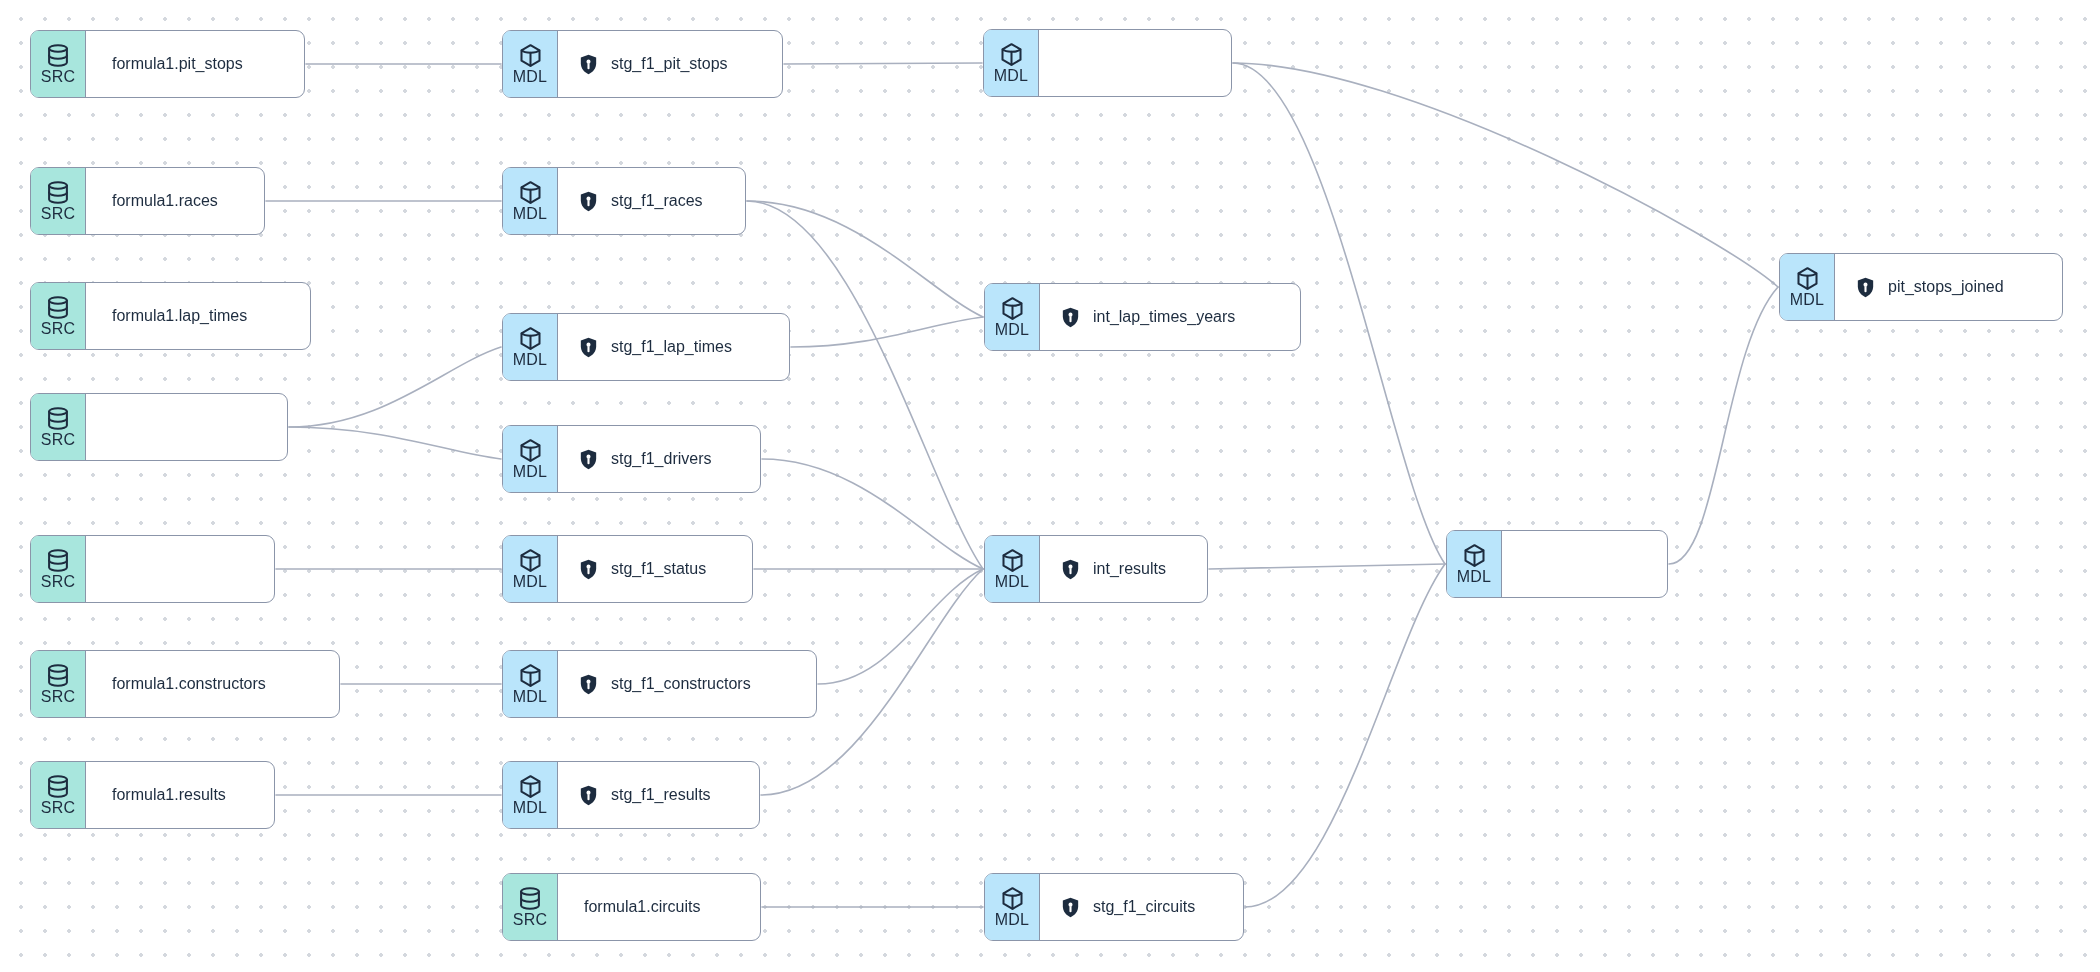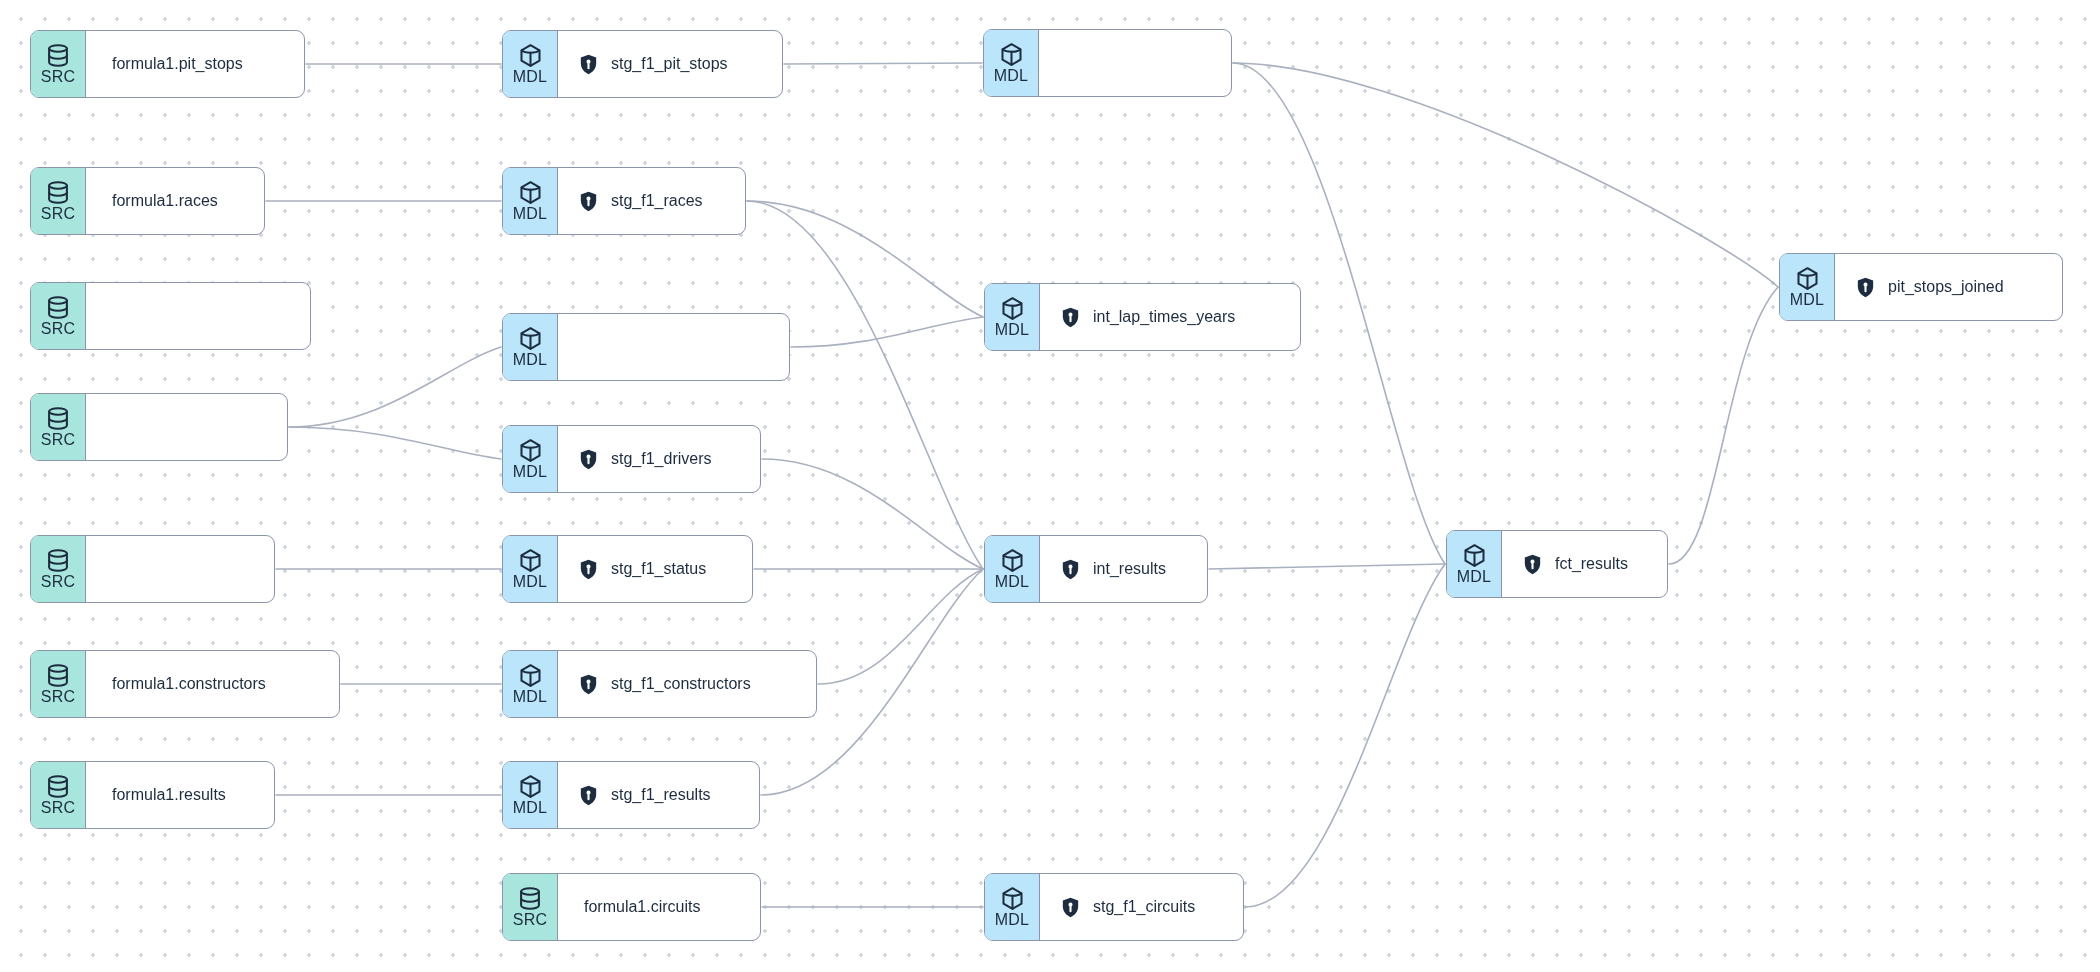--- a/index.html
+++ b/index.html
@@ -161,20 +161,23 @@
         <div class="badge">
           <span>
             <svg width="26" height="26" viewBox="0 0 24 24" fill="none" stroke="#1d2c3f" stroke-width="1.9" stroke-linecap="round" stroke-linejoin="round">
               <ellipse cx="12" cy="5" rx="8.2" ry="3"></ellipse>
               <path d="M20.2 11.5c0 1.66-3.67 3-8.2 3s-8.2-1.34-8.2-3"></path>
               <path d="M3.8 5v13c0 1.66 3.67 3 8.2 3s8.2-1.34 8.2-3V5"></path>
             </svg>
           </span>
           <span class="tag">SRC</span>
         </div>
+        <div class="body">
+          <span class="label">formula1.lap_times</span>
+        </div>
       </div>
       <div class="node model" style="left: 984px; top: 283px; width: 317px;">
         <div class="badge">
           <span>
             <svg width="27" height="27" viewBox="0 0 24 24" fill="none" stroke="#1d2c3f" stroke-width="1.8" stroke-linecap="round" stroke-linejoin="round">
               <path d="M12 2.8 L20 7.4 V16.6 L12 21.2 L4 16.6 V7.4 Z"></path>
               <path d="M4.3 7.6 C7 10.2 17 10.2 19.7 7.6"></path>
               <path d="M12 9.6 V21.2"></path>
             </svg>
           </span>
@@ -195,20 +198,30 @@
         <div class="badge">
           <span>
             <svg width="27" height="27" viewBox="0 0 24 24" fill="none" stroke="#1d2c3f" stroke-width="1.8" stroke-linecap="round" stroke-linejoin="round">
               <path d="M12 2.8 L20 7.4 V16.6 L12 21.2 L4 16.6 V7.4 Z"></path>
               <path d="M4.3 7.6 C7 10.2 17 10.2 19.7 7.6"></path>
               <path d="M12 9.6 V21.2"></path>
             </svg>
           </span>
           <span class="tag">MDL</span>
         </div>
+        <div class="body">
+          <span style="display: flex;">
+            <svg width="23" height="23" viewBox="0 0 24 24">
+              <path d="M12 1.8 L20 4.8 V10.8 C20 16.2 16.8 20 12 22.2 C7.2 20 4 16.2 4 10.8 V4.8 Z" fill="#1d2c3f"></path>
+              <circle cx="12" cy="9" r="2.1" fill="#ffffff"></circle>
+              <path d="M10.9 10.6 h2.2 v5.2 a1.1 1.1 0 0 1 -2.2 0 Z" fill="#ffffff"></path>
+            </svg>
+          </span>
+          <span class="label">stg_f1_lap_times</span>
+        </div>
       </div>
       <div class="node source" style="left: 30px; top: 393px; width: 258px;">
         <div class="badge">
           <span>
             <svg width="26" height="26" viewBox="0 0 24 24" fill="none" stroke="#1d2c3f" stroke-width="1.9" stroke-linecap="round" stroke-linejoin="round">
               <ellipse cx="12" cy="5" rx="8.2" ry="3"></ellipse>
               <path d="M20.2 11.5c0 1.66-3.67 3-8.2 3s-8.2-1.34-8.2-3"></path>
               <path d="M3.8 5v13c0 1.66 3.67 3 8.2 3s8.2-1.34 8.2-3V5"></path>
             </svg>
           </span>
@@ -296,30 +309,20 @@
       <div class="node model" style="left: 1446px; top: 530px; width: 222px;">
         <div class="badge">
           <span>
             <svg width="27" height="27" viewBox="0 0 24 24" fill="none" stroke="#1d2c3f" stroke-width="1.8" stroke-linecap="round" stroke-linejoin="round">
               <path d="M12 2.8 L20 7.4 V16.6 L12 21.2 L4 16.6 V7.4 Z"></path>
               <path d="M4.3 7.6 C7 10.2 17 10.2 19.7 7.6"></path>
               <path d="M12 9.6 V21.2"></path>
             </svg>
           </span>
           <span class="tag">MDL</span>
-        </div>
-        <div class="body">
-          <span style="display: flex;">
-            <svg width="23" height="23" viewBox="0 0 24 24">
-              <path d="M12 1.8 L20 4.8 V10.8 C20 16.2 16.8 20 12 22.2 C7.2 20 4 16.2 4 10.8 V4.8 Z" fill="#1d2c3f"></path>
-              <circle cx="12" cy="9" r="2.1" fill="#ffffff"></circle>
-              <path d="M10.9 10.6 h2.2 v5.2 a1.1 1.1 0 0 1 -2.2 0 Z" fill="#ffffff"></path>
-            </svg>
-          </span>
-          <span class="label">fct_results</span>
         </div>
       </div>
       <div class="node model" style="left: 1779px; top: 253px; width: 284px;">
         <div class="badge">
           <span>
             <svg width="27" height="27" viewBox="0 0 24 24" fill="none" stroke="#1d2c3f" stroke-width="1.8" stroke-linecap="round" stroke-linejoin="round">
               <path d="M12 2.8 L20 7.4 V16.6 L12 21.2 L4 16.6 V7.4 Z"></path>
               <path d="M4.3 7.6 C7 10.2 17 10.2 19.7 7.6"></path>
               <path d="M12 9.6 V21.2"></path>
             </svg>

